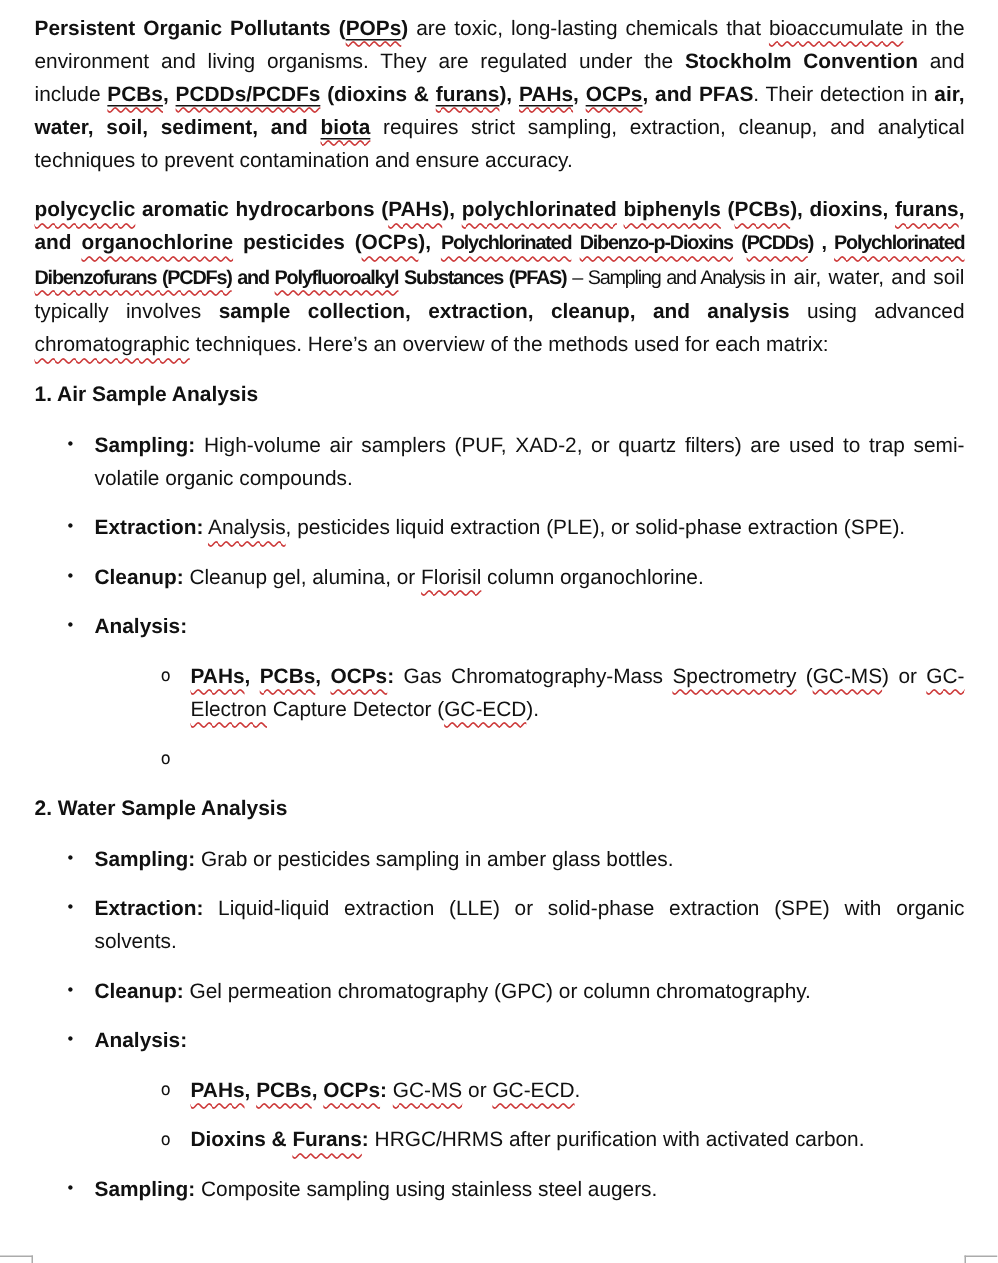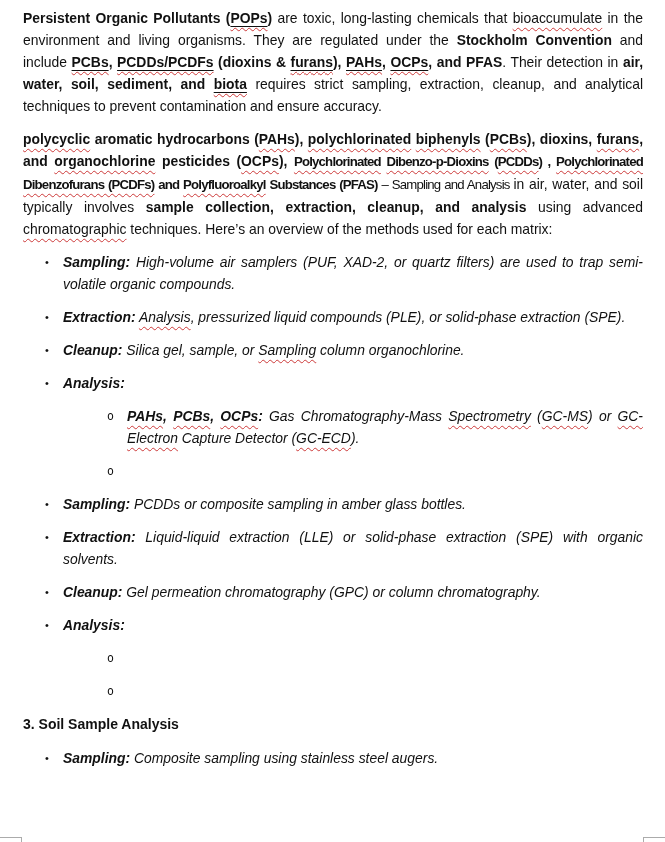--- a/index.html
+++ b/index.html
@@ -6,21 +6,21 @@
   body{
     width:665px;height:842px;position:relative;overflow:hidden;
     font-family:"Liberation Sans",sans-serif;color:#111;
   }
   #doc{padding:7px 22px 0 23px;font-size:13.9px;line-height:22px;}
   .para{text-align:justify;margin:0 0 11px 0;}
   .heading{font-weight:bold;margin:2px 0 12px 0;font-size:14px;}
   .li{display:flex;margin:0 0 11px 0;}
   .l1 > .marker{flex:none;margin-left:22px;width:18px;font-size:11px;line-height:22px;}
   .l2 > .marker{flex:none;margin-left:84px;width:20px;font-family:"DejaVu Sans Mono",monospace;font-size:11.5px;line-height:22px;}
-  .content{flex:1;text-align:justify;font-style:italic;}
+  .content{flex:1;text-align:justify;}
   .b{font-weight:bold;}
   .c{letter-spacing:-0.8px;font-size:13.2px;}
   .sq{
     text-decoration-line:underline;text-decoration-style:wavy;
     text-decoration-color:#cd3a3a;text-decoration-thickness:1px;
     text-underline-offset:4px;text-decoration-skip-ink:none;
   }
   .u{
     text-decoration-line:underline;text-decoration-style:solid;
     text-decoration-color:#111;text-decoration-thickness:1.4px;
@@ -29,66 +29,69 @@
   .corner-mark{position:absolute;height:4px;width:21px;}
   .corner-mark.left{left:0;bottom:0;border-top:1px solid #ababab;border-right:1px solid #ababab;}
   .corner-mark.right{right:0;bottom:0;border-top:1px solid #ababab;border-left:1px solid #ababab;}
 </style>
 </head>
 <body>
 
 <div id="doc">
     <p class="para"><span class="b">Persistent Organic Pollutants (</span><span class="b u"><span class="sq">POPs</span></span><span class="b">)</span><span class=""> are toxic, long-lasting chemicals that </span><span class="sq">bioaccumulate</span><span class=""> in the environment and living organisms. They are regulated under the </span><span class="b">Stockholm Convention</span><span class=""> and include </span><span class="b u"><span class="sq">PCBs</span></span><span class="b">, </span><span class="b u"><span class="sq">PCDDs/PCDFs</span></span><span class="b"> (dioxins &amp; </span><span class="b u"><span class="sq">furans</span></span><span class="b">), </span><span class="b u"><span class="sq">PAHs</span></span><span class="b">, </span><span class="b u"><span class="sq">OCPs</span></span><span class="b">, and PFAS</span><span class="">. Their detection in </span><span class="b">air, water, soil, sediment, and </span><span class="b u"><span class="sq">biota</span></span><span class=""> requires strict sampling, extraction, cleanup, and analytical techniques to prevent contamination and ensure accuracy.</span></p>
     <p class="para"><span class="b sq">polycyclic</span><span class="b"> aromatic hydrocarbons (</span><span class="b sq">PAHs</span><span class="b">), </span><span class="b sq">polychlorinated</span><span class="b"> </span><span class="b sq">biphenyls</span><span class="b"> (</span><span class="b sq">PCBs</span><span class="b">), dioxins, </span><span class="b sq">furans</span><span class="b">, and </span><span class="b sq">organochlorine</span><span class="b"> pesticides (</span><span class="b sq">OCPs</span><span class="b">), </span><span class="b c sq">Polychlorinated</span><span class="b c"> </span><span class="b c sq">Dibenzo-p-Dioxins</span><span class="b c"> (</span><span class="b c sq">PCDDs</span><span class="b c">) , </span><span class="b c sq">Polychlorinated Dibenzofurans (PCDFs)</span><span class="b c"> and </span><span class="b c sq">Polyfluoroalkyl</span><span class="b c"> Substances (PFAS)</span><span class="c"> – Sampling and Analysis </span><span class="">in air, water, and soil typically involves </span><span class="b">sample collection, extraction, cleanup, and analysis</span><span class=""> using advanced </span><span class="sq">chromatographic</span><span class=""> techniques. Here’s an overview of the methods used for each matrix:</span></p>
+    <p class="heading"><span class="b">1. Air Sample Analysis</span></p>
     <div class="li l1">
       <span class="marker">•</span>
       <div class="content"><span class="b">Sampling:</span><span class=""> High-volume air samplers (PUF, XAD-2, or quartz filters) are used to trap semi-volatile organic compounds.</span></div>
     </div>
     <div class="li l1">
       <span class="marker">•</span>
-      <div class="content"><span class="b">Extraction:</span><span class=""> </span><span class="sq">Analysis</span><span class="">, pressurized liquid compounds (PLE), or solid-phase extraction (SPE).</span></div>
+      <div class="content"><span class="b">Extraction:</span><span class=""> </span><span class="sq">Analysis</span><span class="">, pesticides liquid extraction (PLE), or solid-phase extraction (SPE).</span></div>
     </div>
     <div class="li l1">
       <span class="marker">•</span>
-      <div class="content"><span class="b">Cleanup:</span><span class=""> Silica gel, sample, or </span><span class="sq">Sampling</span><span class=""> column organochlorine.</span></div>
+      <div class="content"><span class="b">Cleanup:</span><span class=""> Cleanup gel, alumina, or </span><span class="sq">Florisil</span><span class=""> column organochlorine.</span></div>
     </div>
     <div class="li l1">
       <span class="marker">•</span>
       <div class="content"><span class="b">Analysis:</span></div>
     </div>
     <div class="li l2">
       <span class="marker">o</span>
       <div class="content"><span class="b sq">PAHs</span><span class="b">, </span><span class="b sq">PCBs</span><span class="b">, </span><span class="b sq">OCPs</span><span class="b">:</span><span class=""> Gas Chromatography-Mass </span><span class="sq">Spectrometry</span><span class=""> (</span><span class="sq">GC-MS</span><span class="">) or </span><span class="sq">GC-Electron</span><span class=""> Capture Detector (</span><span class="sq">GC-ECD</span><span class="">).</span></div>
     </div>
     <div class="li l2">
       <span class="marker">o</span>
     </div>
+    <p class="heading"><span class="b">2. Water Sample Analysis</span></p>
     <div class="li l1">
       <span class="marker">•</span>
-      <div class="content"><span class="b">Sampling:</span><span class=""> PCDDs or composite sampling in amber glass bottles.</span></div>
+      <div class="content"><span class="b">Sampling:</span><span class=""> Grab or pesticides sampling in amber glass bottles.</span></div>
     </div>
     <div class="li l1">
       <span class="marker">•</span>
       <div class="content"><span class="b">Extraction:</span><span class=""> Liquid-liquid extraction (LLE) or solid-phase extraction (SPE) with organic solvents.</span></div>
     </div>
     <div class="li l1">
       <span class="marker">•</span>
       <div class="content"><span class="b">Cleanup:</span><span class=""> Gel permeation chromatography (GPC) or column chromatography.</span></div>
     </div>
     <div class="li l1">
       <span class="marker">•</span>
       <div class="content"><span class="b">Analysis:</span></div>
     </div>
     <div class="li l2">
       <span class="marker">o</span>
+      <div class="content"><span class="b sq">PAHs</span><span class="b">, </span><span class="b sq">PCBs</span><span class="b">, </span><span class="b sq">OCPs</span><span class="b">:</span><span class=""> </span><span class="sq">GC-MS</span><span class=""> or </span><span class="sq">GC-ECD</span><span class="">.</span></div>
     </div>
     <div class="li l2">
       <span class="marker">o</span>
+      <div class="content"><span class="b">Dioxins &amp; </span><span class="b sq">Furans</span><span class="b">:</span><span class=""> HRGC/HRMS after purification with activated carbon.</span></div>
     </div>
-    <p class="heading"><span class="b">3. Soil Sample Analysis</span></p>
     <div class="li l1">
       <span class="marker">•</span>
       <div class="content"><span class="b">Sampling:</span><span class=""> Composite sampling using stainless steel augers.</span></div>
     </div>
   </div>
 
 <div class="corner-mark left"></div>
 <div class="corner-mark right"></div>
 
 </body></html>

